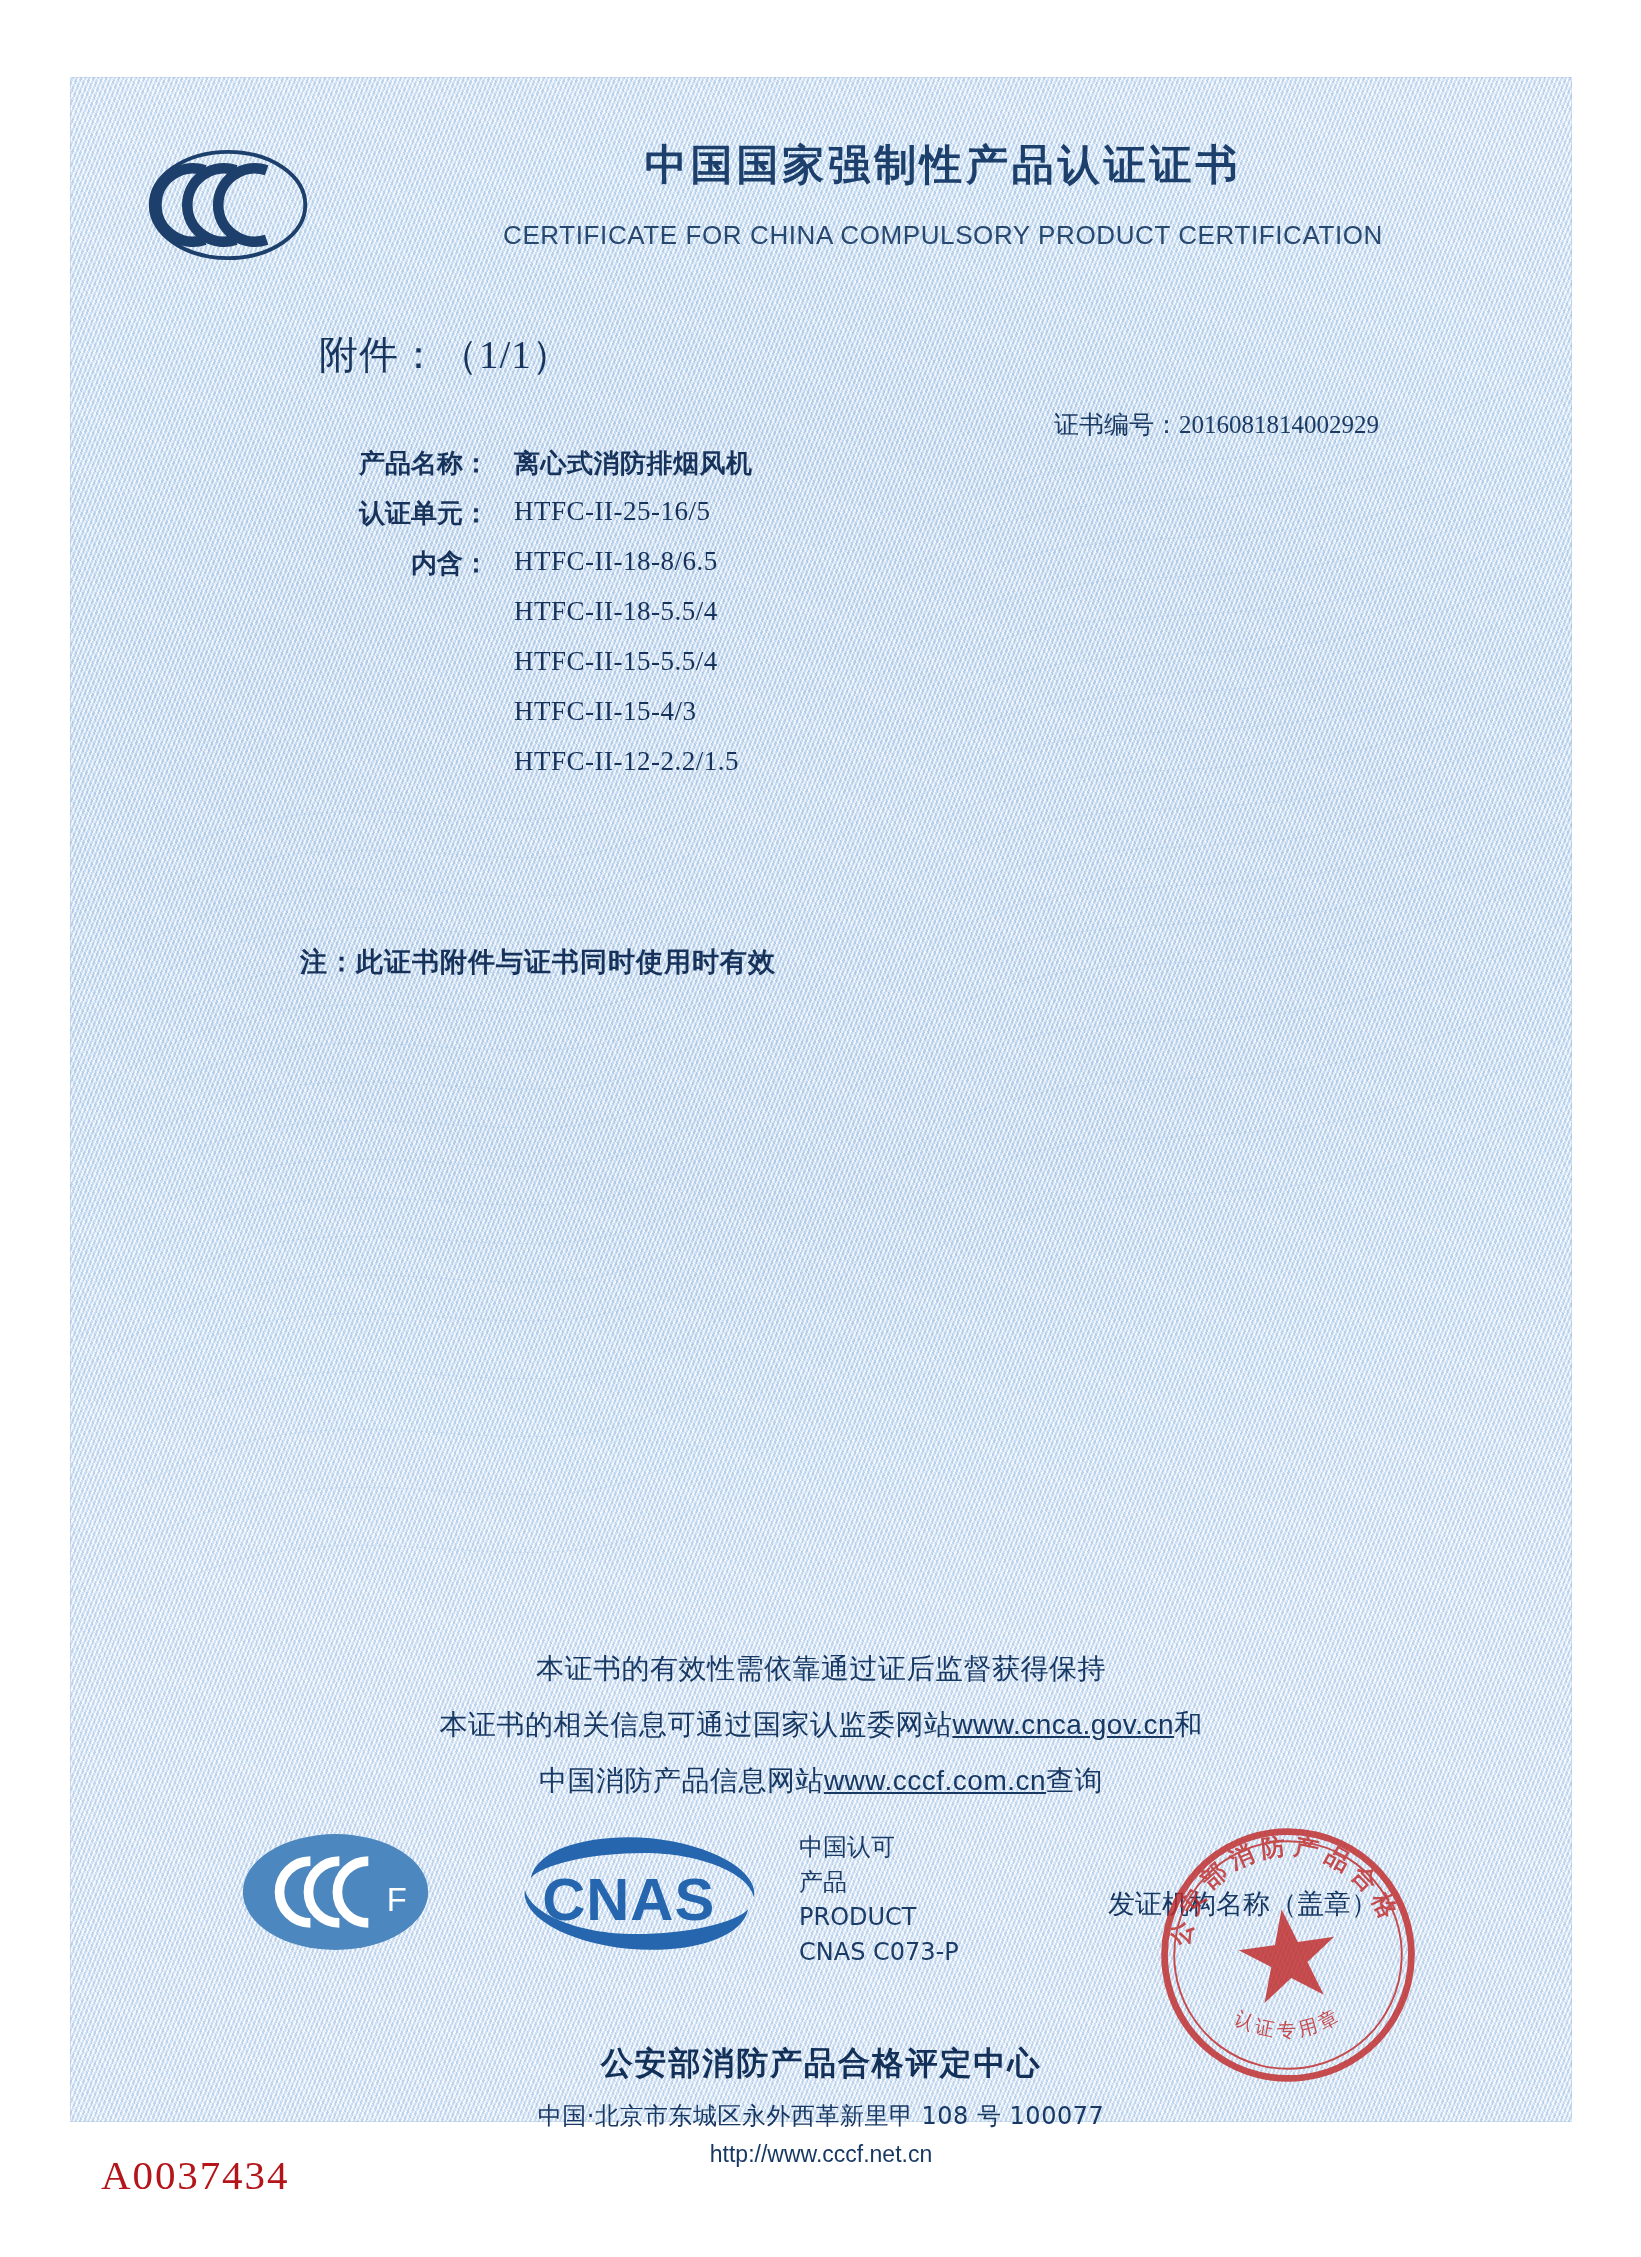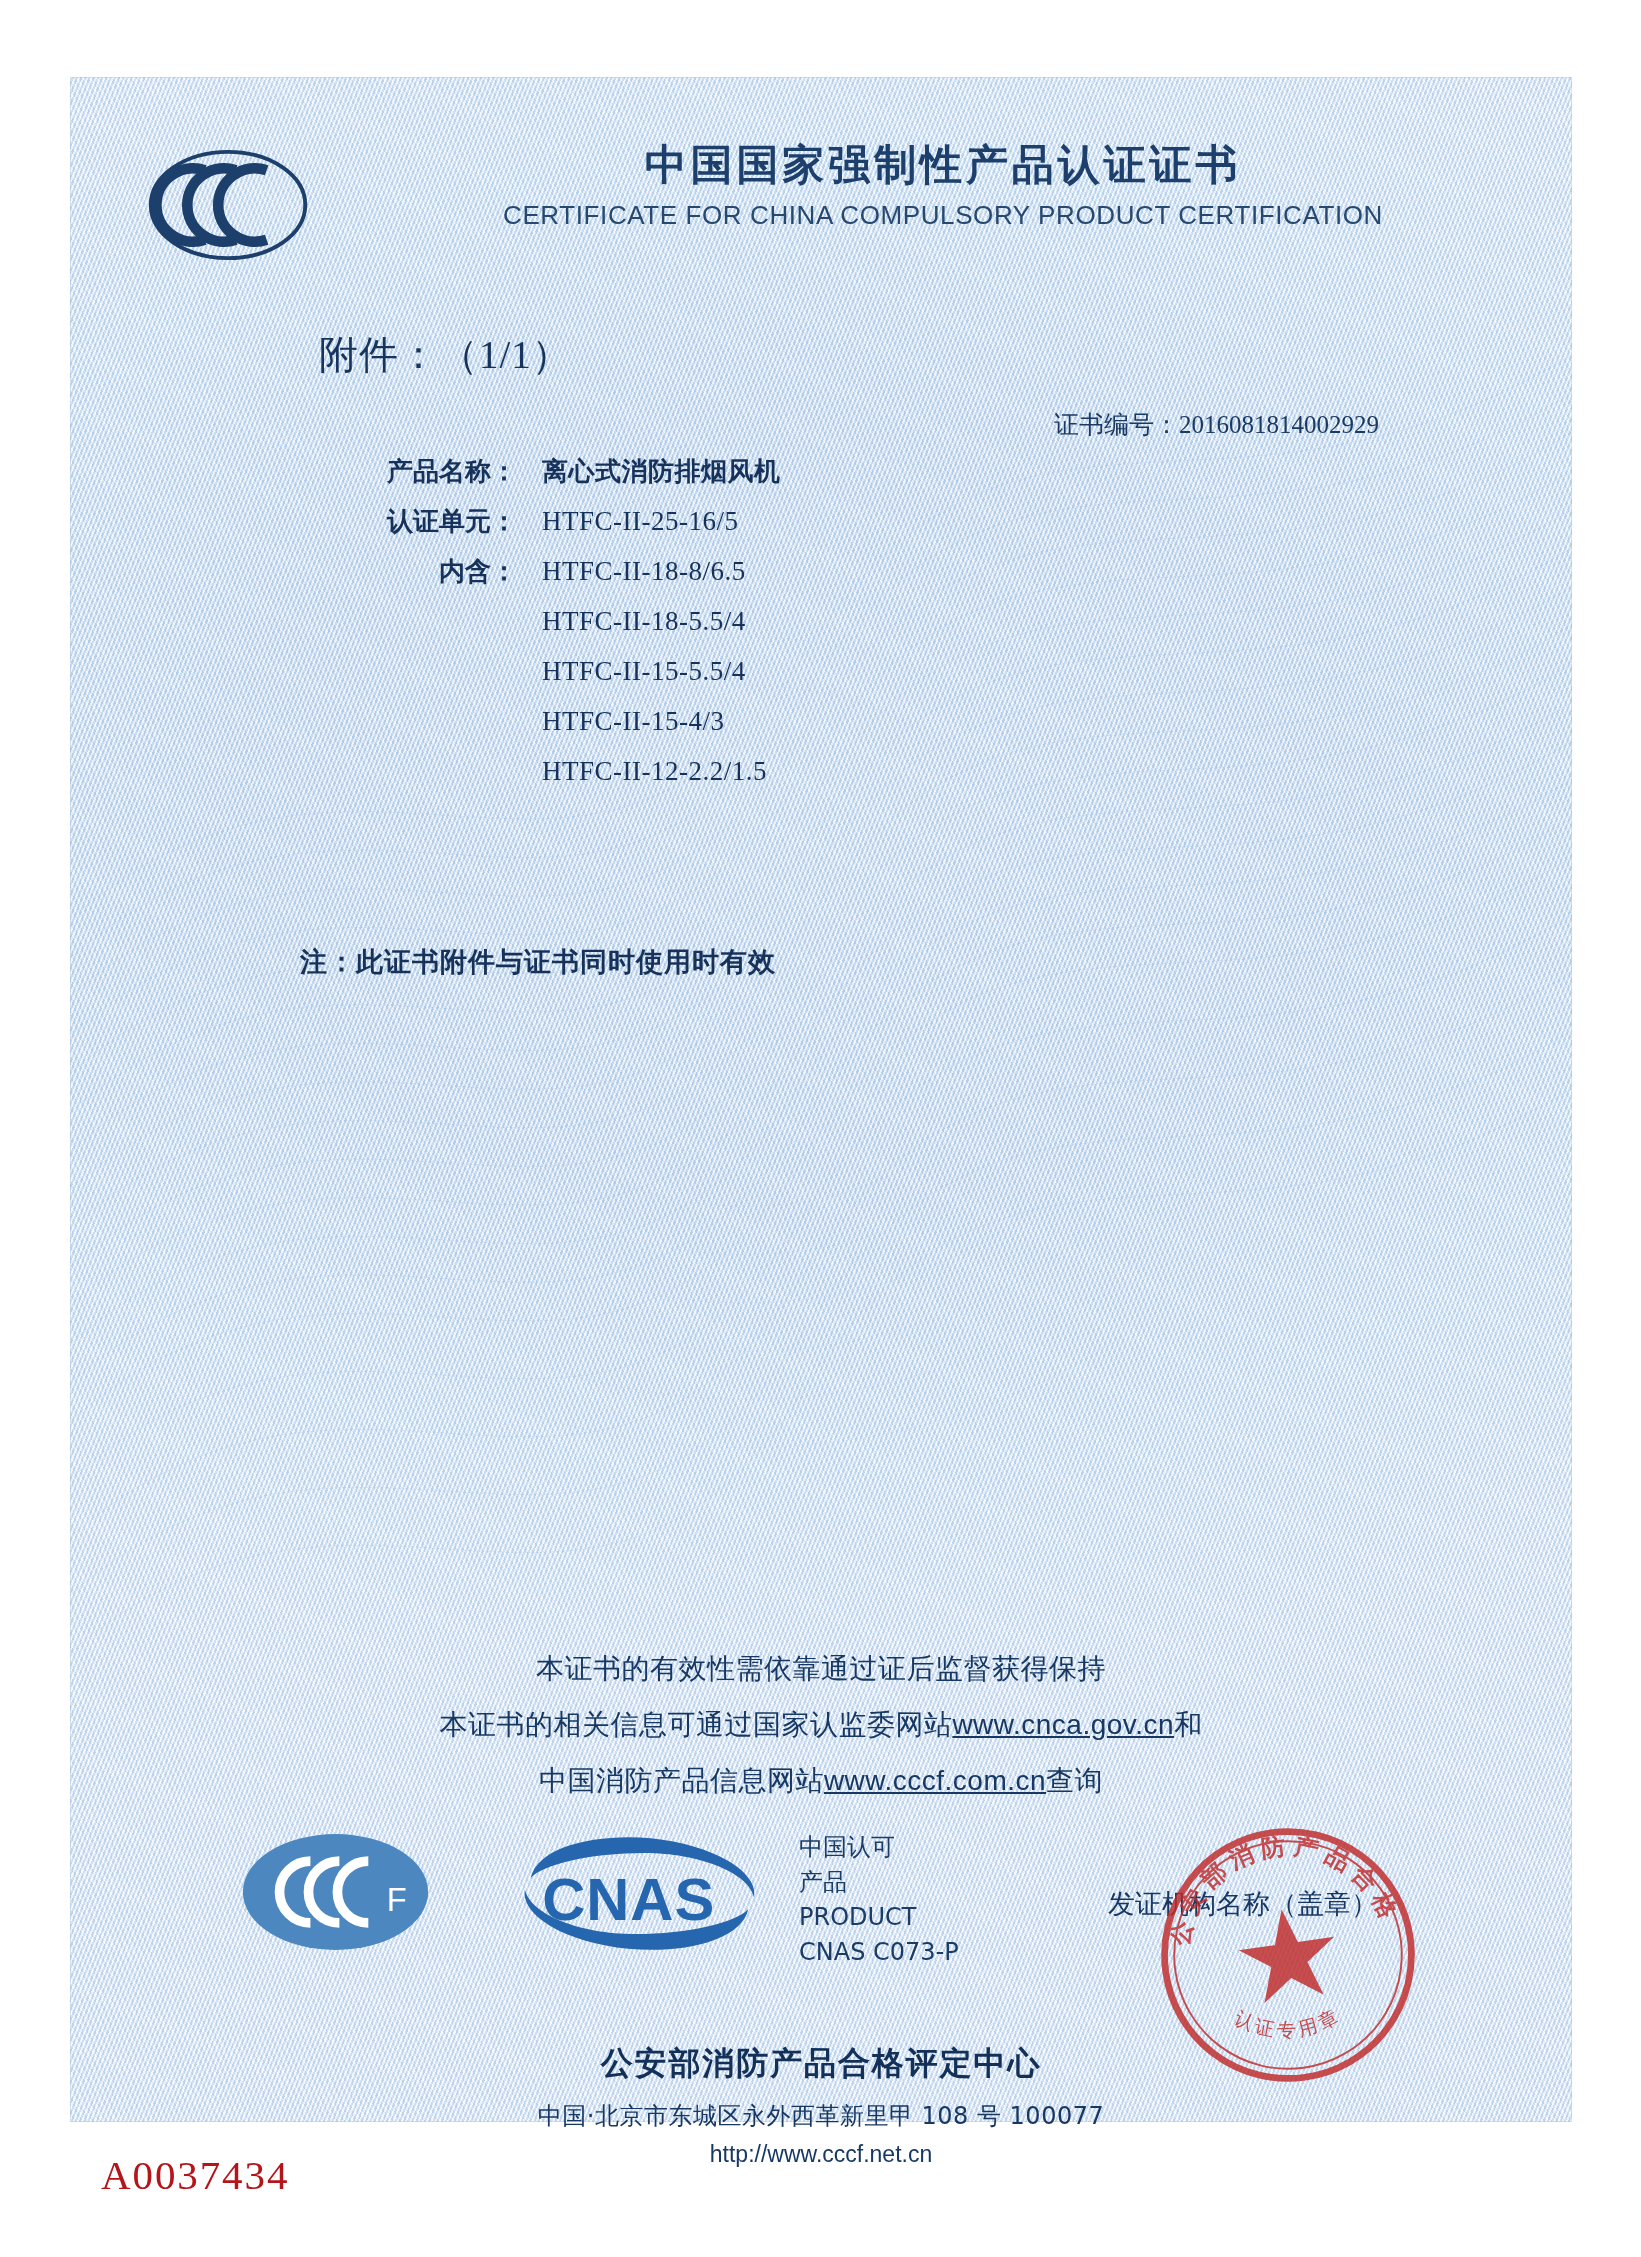--- a/index.html
+++ b/index.html
@@ -70,21 +70,21 @@
   }
   #title-cn {
     font-family: "DejaVu Sans", "Liberation Sans", sans-serif;
     font-weight: bold;
     font-size: 42px;
     letter-spacing: 3.9px;
     color: #1d3f6b;
     white-space: nowrap;
   }
   #title-en {
-    margin-top: 7px;
+    margin-top: 27px;
     font-family: "Liberation Sans", sans-serif;
     font-size: 26px;
     letter-spacing: 0.6px;
     color: #27486f;
     white-space: nowrap;
   }
 
   
   #attachment-label {
     position: absolute;
@@ -109,23 +109,22 @@
 
   
   #fields {
     position: absolute;
     left: 243px;
     top: 369px;
     width: 1062px;
   }
   .field-row {
     display: flex;
-    align-items: center;
+    align-items: flex-start;
     height: 50px;
-    padding-left: 28px;
   }
   .field-label {
     width: 176px;
     text-align: right;
     font-family: "DejaVu Sans", "Liberation Sans", sans-serif;
     font-weight: bold;
     font-size: 26px;
     color: #16325a;
     white-space: nowrap;
   }

